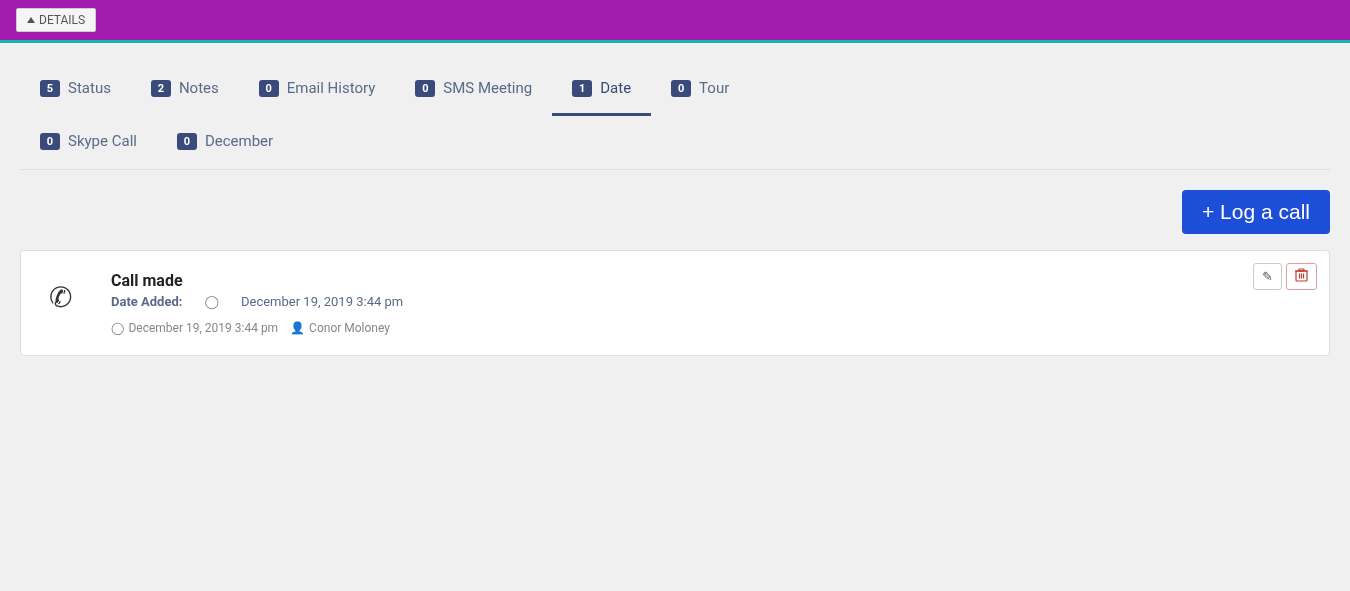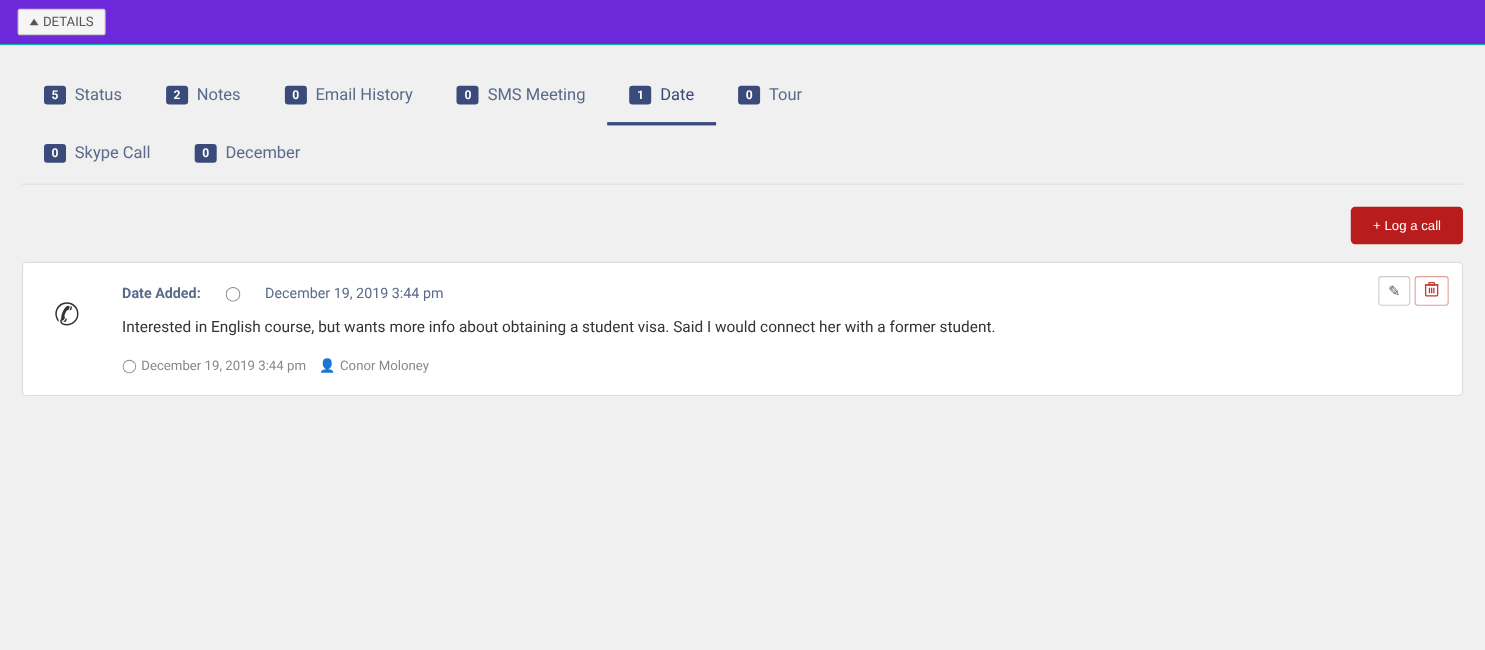--- a/index.html
+++ b/index.html
@@ -3,23 +3,23 @@
   <meta charset="utf-8">
   <style>
     * { box-sizing: border-box; margin: 0; padding: 0; }
     body {
       font-family: -apple-system, BlinkMacSystemFont, 'Segoe UI', Roboto, sans-serif;
       background: #f0f0f0;
       color: #333;
     }
 
     .top-bar {
-      background: #6d28d9;
+      background: #a21caf;
       padding: 8px 16px;
-      border-bottom: 1px solid #14b8a6;
+      border-bottom: 3px solid #14b8a6;
       display: flex;
       align-items: center;
     }
 
     .details-btn {
       display: flex;
       align-items: center;
       gap: 4px;
       font-size: 12px;
       color: #555;
@@ -89,25 +89,25 @@
 
     .content-area {
       background: #f0f0f0;
       padding: 20px;
     }
 
     .log-call-btn {
       display: flex;
       align-items: center;
       gap: 6px;
-      background: #b91c1c;
+      background: #1d4ed8;
       color: #fff;
       border: none;
       padding: 10px 20px;
-      font-size: 12px;
+      font-size: 21px;
       cursor: pointer;
       border-radius: 4px;
       margin-left: auto;
       margin-bottom: 16px;
       float: right;
     }
 
     .clearfix::after {
       content: '';
       display: table;
@@ -300,29 +300,29 @@
           <rect x="1" y="3" width="11" height="10" rx="1" fill="none" stroke="#c0392b" stroke-width="1.2"></rect>
           <rect x="4" y="1" width="5" height="2" rx="0.5" fill="none" stroke="#c0392b" stroke-width="1.2"></rect>
           <line x1="0" y1="3" x2="13" y2="3" stroke="#c0392b" stroke-width="1.2"></line>
           <line x1="4.5" y1="5.5" x2="4.5" y2="10.5" stroke="#c0392b" stroke-width="1.2"></line>
           <line x1="6.5" y1="5.5" x2="6.5" y2="10.5" stroke="#c0392b" stroke-width="1.2"></line>
           <line x1="8.5" y1="5.5" x2="8.5" y2="10.5" stroke="#c0392b" stroke-width="1.2"></line>
         </svg>
       </button>
     </div>
 
+    <div class="call-title">Call made</div>
 
 
     <div class="call-date">
       <strong>Date Added:</strong>
       <span class="clock-icon">◯</span>
       <span>December 19, 2019 3:44 pm</span>
     </div>
 
-    <div class="call-note">Interested in English course, but wants more info about obtaining a student visa. Said I would connect her with a former student.</div>
 
     <div class="call-footer">
       <div class="footer-item">
         <span style="font-size:12px;">◯</span>
         <span>December 19, 2019 3:44 pm</span>
       </div>
       <div class="footer-item">
         <span>👤</span>
         <span>Conor Moloney</span>
       </div>

